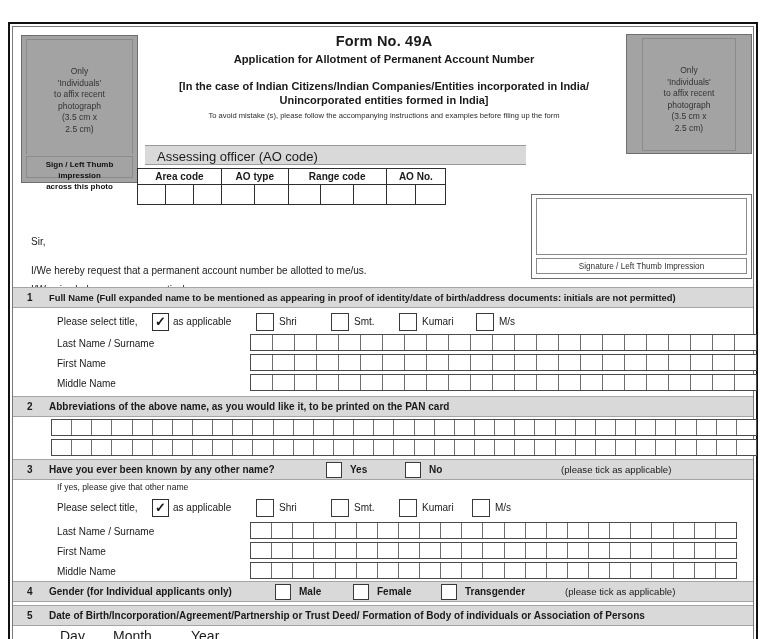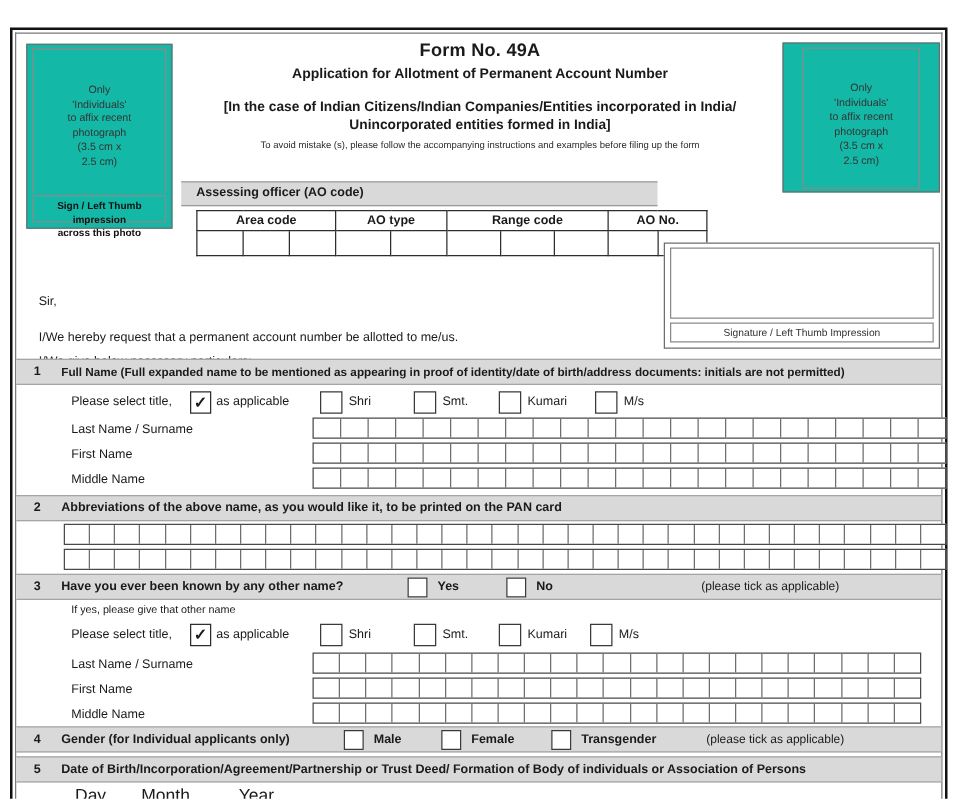--- a/index.html
+++ b/index.html
@@ -28,21 +28,21 @@
   }
 
   
   .hdr {
     position: relative;
     height: 90px;
   }
   .photo-box {
     position: absolute;
     border: 1px solid #6e6e6e;
-    background: #14b8a6;
+    background: #a3a3a3;
     text-align: center;
     font-size: 8.5px;
     line-height: 11.5px;
     color: #333;
   }
   .photo-box .ph-txt {
     padding-top: 26px;
   }
   .photo-box.left {
     left: 8px; top: 8px;
@@ -93,27 +93,27 @@
     position: absolute;
     left: 132px; top: 118px;
     width: 381px; height: 20px;
     background: #d9d9d9;
     border-top: 1px solid #9a9a9a;
     border-bottom: 1px solid #9a9a9a;
   }
   .ao-band span {
     display: block;
     padding: 3px 0 0 12px;
-    font-size: 10px;
-    font-weight: bold;
+    font-size: 13px;
+    font-weight: normal;
   }
   .ao-table {
     position: absolute;
-    left: 144px; top: 141px;
-    width: 409px;
+    left: 124px; top: 141px;
+    width: 309px;
     border-collapse: collapse;
   }
   .ao-table td {
     border: 1px solid #2e2e2e;
     height: 16px;
     text-align: center;
     font-size: 10px;
     font-weight: bold;
     padding: 0;
   }

